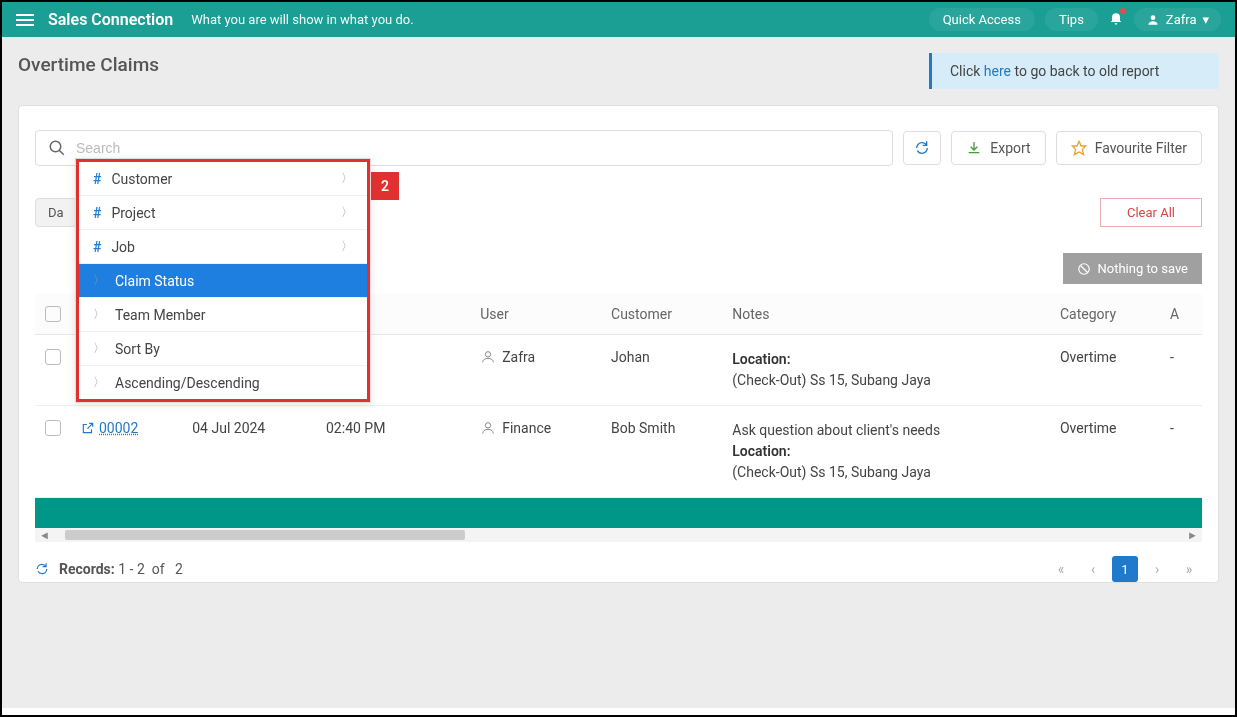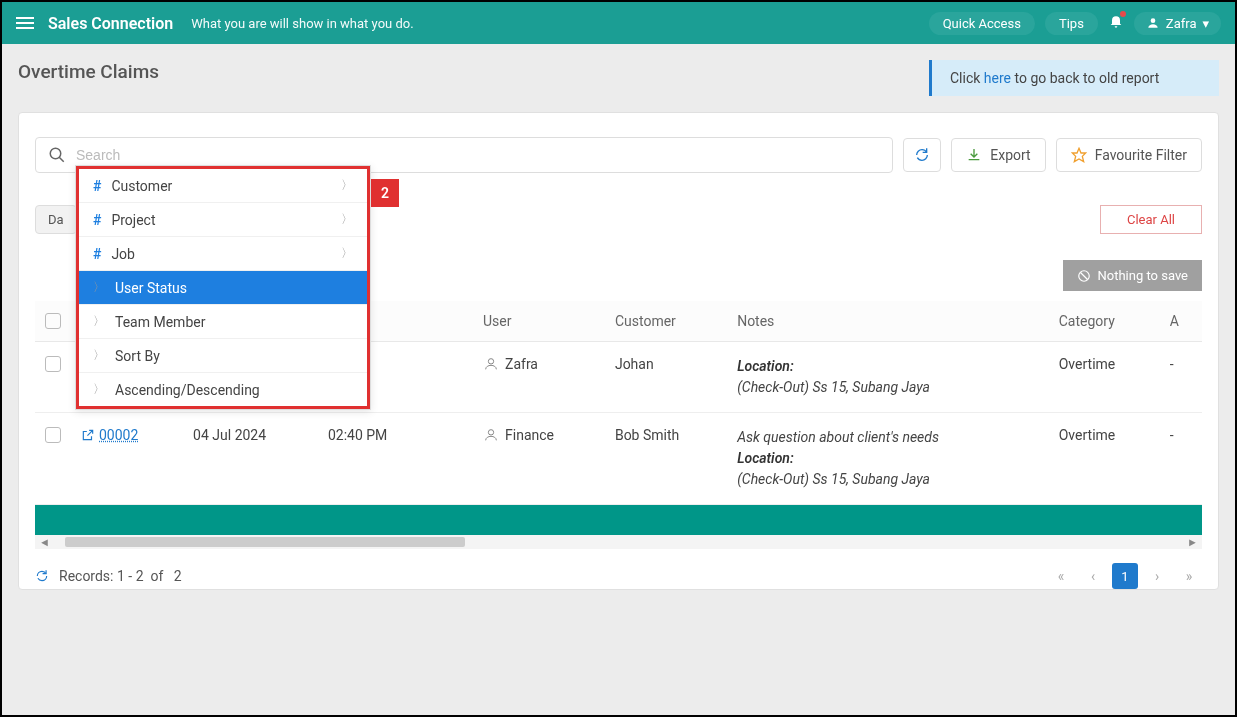--- a/index.html
+++ b/index.html
@@ -1,19 +1,19 @@
 <!DOCTYPE html>
 <html><head>
   <meta charset="utf-8">
   <style>
     * { box-sizing: border-box; margin: 0; padding: 0; }
     body { font-family: -apple-system, BlinkMacSystemFont, "Segoe UI", Roboto, sans-serif; background: #fff; width: 1237px; height: 717px; overflow: hidden; border: 2px solid #000; }
     
     
-    .header { background: #1b9e94; height: 42px; display: flex; align-items: center; padding: 0 14px; color: #fff; }
+    .header { background: #1b9e94; height: 35px; display: flex; align-items: center; padding: 0 14px; color: #fff; }
     .menu-icon { display: flex; flex-direction: column; gap: 3px; cursor: pointer; margin-right: 14px; }
     .menu-icon span { width: 18px; height: 2px; background: #fff; }
     .brand { font-weight: 600; font-size: 16px; margin-right: 18px; }
     .tagline { font-size: 13px; opacity: 0.95; }
     .header-right { margin-left: auto; display: flex; align-items: center; gap: 10px; }
     .pill-btn { background: #2aa59c; border-radius: 14px; padding: 4px 14px; font-size: 13px; color: #fff; cursor: pointer; }
     .bell-icon { width: 16px; height: 16px; fill: #fff; position: relative; }
     .bell-wrap { position: relative; cursor: pointer; }
     .bell-dot { position: absolute; top: -2px; right: -2px; width: 6px; height: 6px; background: #e84b4b; border-radius: 50%; }
     .user-btn { background: #2aa59c; border-radius: 14px; padding: 4px 12px; display: flex; align-items: center; gap: 6px; font-size: 13px; cursor: pointer; }
@@ -68,34 +68,34 @@
     .data-table { width: 100%; border-collapse: collapse; font-size: 14px; }
     .data-table th { text-align: left; padding: 12px 10px; color: #666; font-weight: 400; border-bottom: 1px solid #e8e8e8; background: #fcfcfc; }
     .data-table td { padding: 14px 10px; border-bottom: 1px solid #eee; color: #444; vertical-align: top; }
     .data-table th:first-child, .data-table td:first-child { width: 36px; }
     .checkbox { width: 16px; height: 16px; border: 1.5px solid #bbb; border-radius: 3px; cursor: pointer; }
     .link-cell { color: #1f7acc; text-decoration: underline dotted; cursor: pointer; display: flex; align-items: center; gap: 4px; }
     .ext-icon { width: 14px; height: 14px; stroke: #1f7acc; fill: none; stroke-width: 2; }
     .user-cell { display: flex; align-items: center; gap: 6px; }
     .person-icon { width: 16px; height: 16px; stroke: #888; fill: none; stroke-width: 1.5; }
     .notes-cell strong { font-weight: 600; color: #333; }
-    .notes-cell { line-height: 1.5; font-style: italic; }
+    .notes-cell { line-height: 1.5; }
     
     .table-container { overflow-x: auto; }
     .teal-band { height: 30px; background: #009688; margin-top: 0; }
     .hscroll { height: 14px; background: #f4f4f4; position: relative; }
     .hscroll-thumb { position: absolute; left: 30px; top: 2px; height: 10px; width: 400px; background: #ccc; border-radius: 2px; }
     .hscroll-arrow { position: absolute; top: 0; font-size: 11px; color: #888; padding: 1px 4px; }
     .hscroll-arrow.left { left: 0; }
     .hscroll-arrow.right { right: 0; }
     
     
     .footer-row { display: flex; align-items: center; padding: 14px 16px 0; font-size: 14px; color: #555; }
     .footer-row .refresh-small { width: 14px; height: 14px; stroke: #1f7acc; fill: none; stroke-width: 2; margin-right: 10px; cursor: pointer; }
-    .records-label strong { font-weight: 400; }
+    .records-label strong { font-weight: 700; }
     .pagination { margin-left: auto; display: flex; align-items: center; gap: 6px; }
     .page-btn { width: 26px; height: 26px; display: flex; align-items: center; justify-content: center; color: #aaa; cursor: pointer; border-radius: 3px; font-size: 13px; }
     .page-btn.active { background: #1f7acc; color: #fff; }
     .page-btn.nav { font-size: 14px; }
   </style>
 </head>
 <body>
 
 <div class="header">
   <div class="menu-icon">
@@ -174,21 +174,21 @@
             <span>Project</span>
             <span class="chev-right">〉</span>
           </div>
           <div class="dd-item">
             <span class="hash-icon">#</span>
             <span>Job</span>
             <span class="chev-right">〉</span>
           </div>
           <div class="dd-item active">
             <span class="chev-left">〉</span>
-            <span>User Status</span>
+            <span>Claim Status</span>
           </div>
           <div class="dd-item">
             <span class="chev-left">〉</span>
             <span>Team Member</span>
           </div>
           <div class="dd-item">
             <span class="chev-left">〉</span>
             <span>Sort By</span>
           </div>
           <div class="dd-item">

